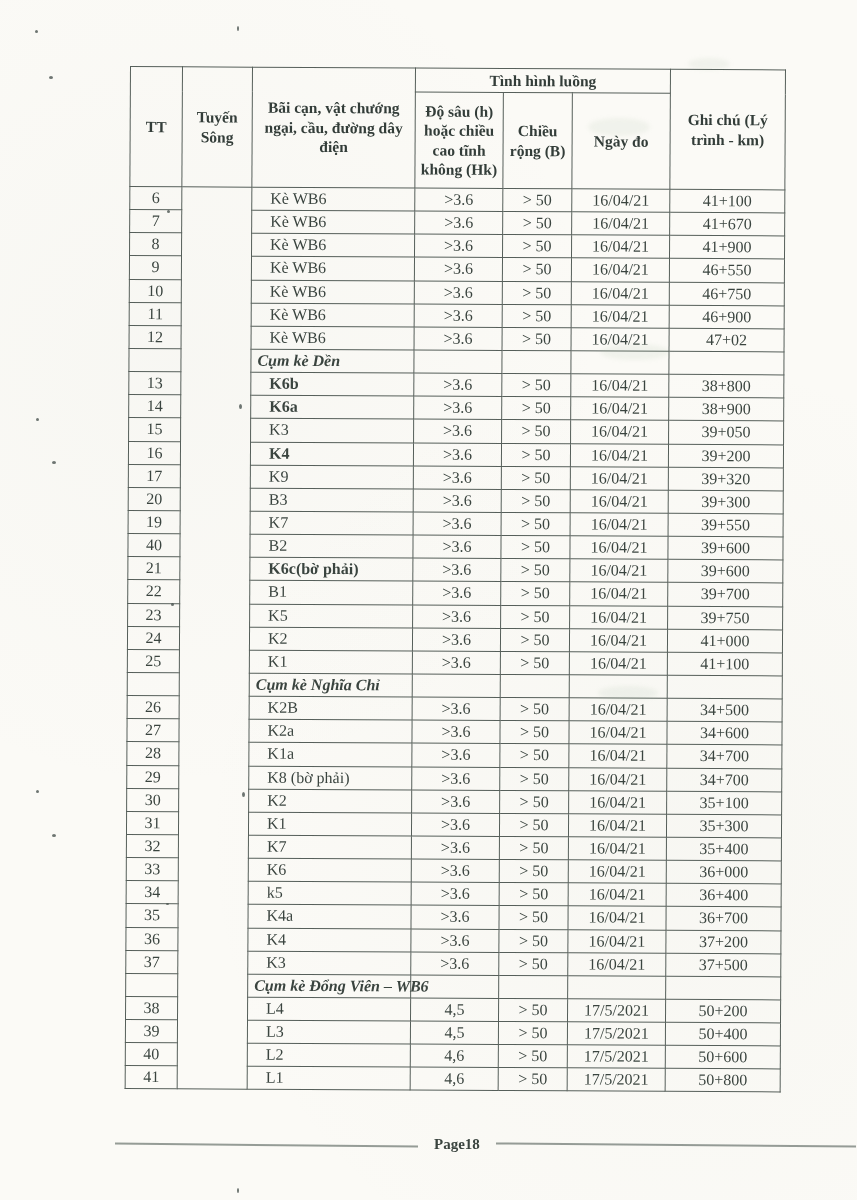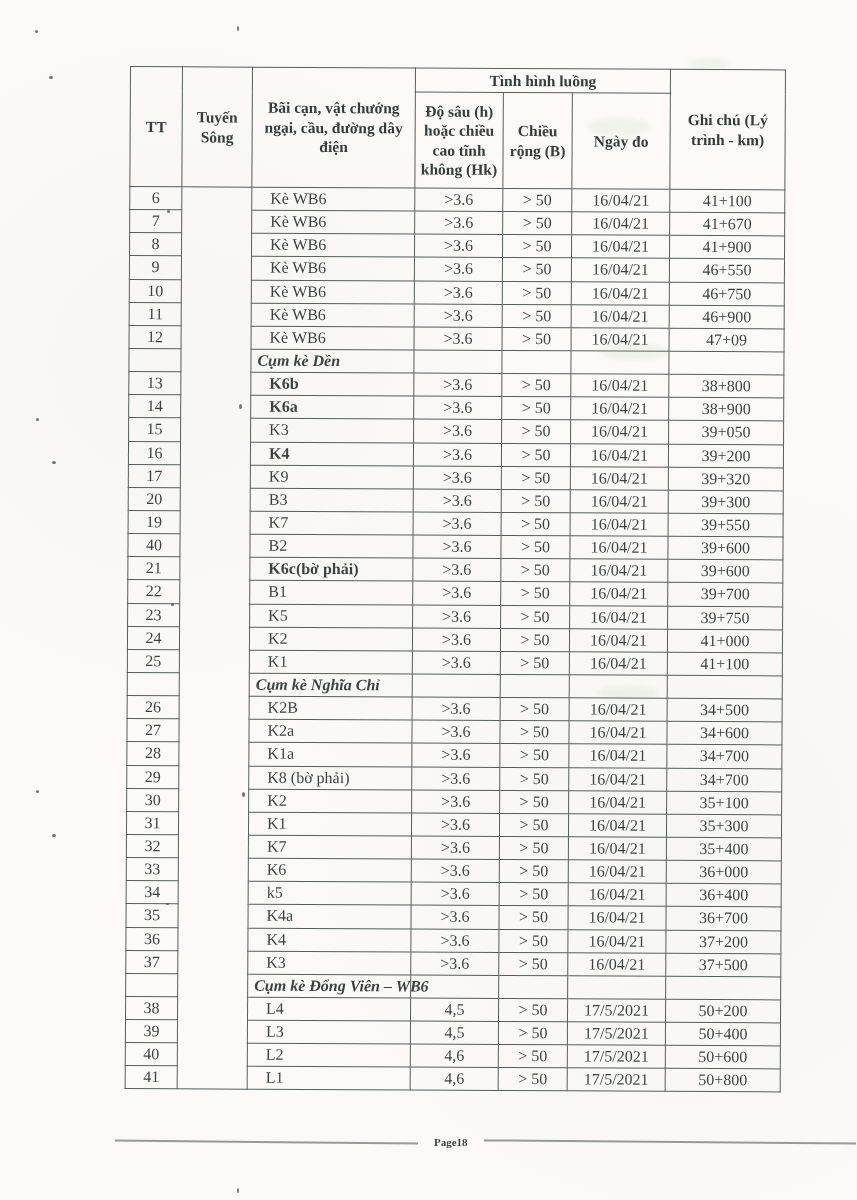--- a/index.html
+++ b/index.html
@@ -48,21 +48,21 @@
     font-weight:bold;font-style:italic;text-align:left;padding-left:6px;white-space:nowrap;margin-left:24px;
   }
   .footer{
     position:absolute;left:115px;top:1136px;width:741px;
     display:flex;align-items:center;
   }
   .footer-line{height:1.5px;background:#828b85;opacity:.85;}
   .footer-line.left{flex:0 0 303px;transform:rotate(0.55deg);}
   .footer-line.right{flex:1;margin-right:0;transform:rotate(0.5deg);}
   .footer-text{
-    font-weight:bold;font-size:11px;color:#3a443f;margin:0 16px;white-space:nowrap;
+    font-weight:bold;font-size:15px;color:#3a443f;margin:0 16px;white-space:nowrap;
   }
   .speck{position:absolute;background:#4a5450;border-radius:50%;opacity:.8;}
   .smudge{position:absolute;background:rgba(150,172,150,.10);filter:blur(2px);border-radius:50%;}
 </style>
 </head>
 <body>
 
 <div class="sheet">
 
   <div class="table-wrap">
@@ -139,21 +139,21 @@
             <td class="c-width">&gt; 50</td>
             <td class="c-date">16/04/21</td>
             <td class="c-note">46+900</td>
           </tr>
           <tr>
             <td class="c-tt">12</td>
             <td class="c-name">Kè WB6</td>
             <td class="c-depth">&gt;3.6</td>
             <td class="c-width">&gt; 50</td>
             <td class="c-date">16/04/21</td>
-            <td class="c-note">47+09</td>
+            <td class="c-note">47+02</td>
           </tr>
           <tr>
             <td class="c-tt"></td>
             <td class="section-name">Cụm kè Dền</td>
             <td class="c-depth"></td>
             <td class="c-width"></td>
             <td class="c-date"></td>
             <td class="c-note"></td>
           </tr>
           <tr>

